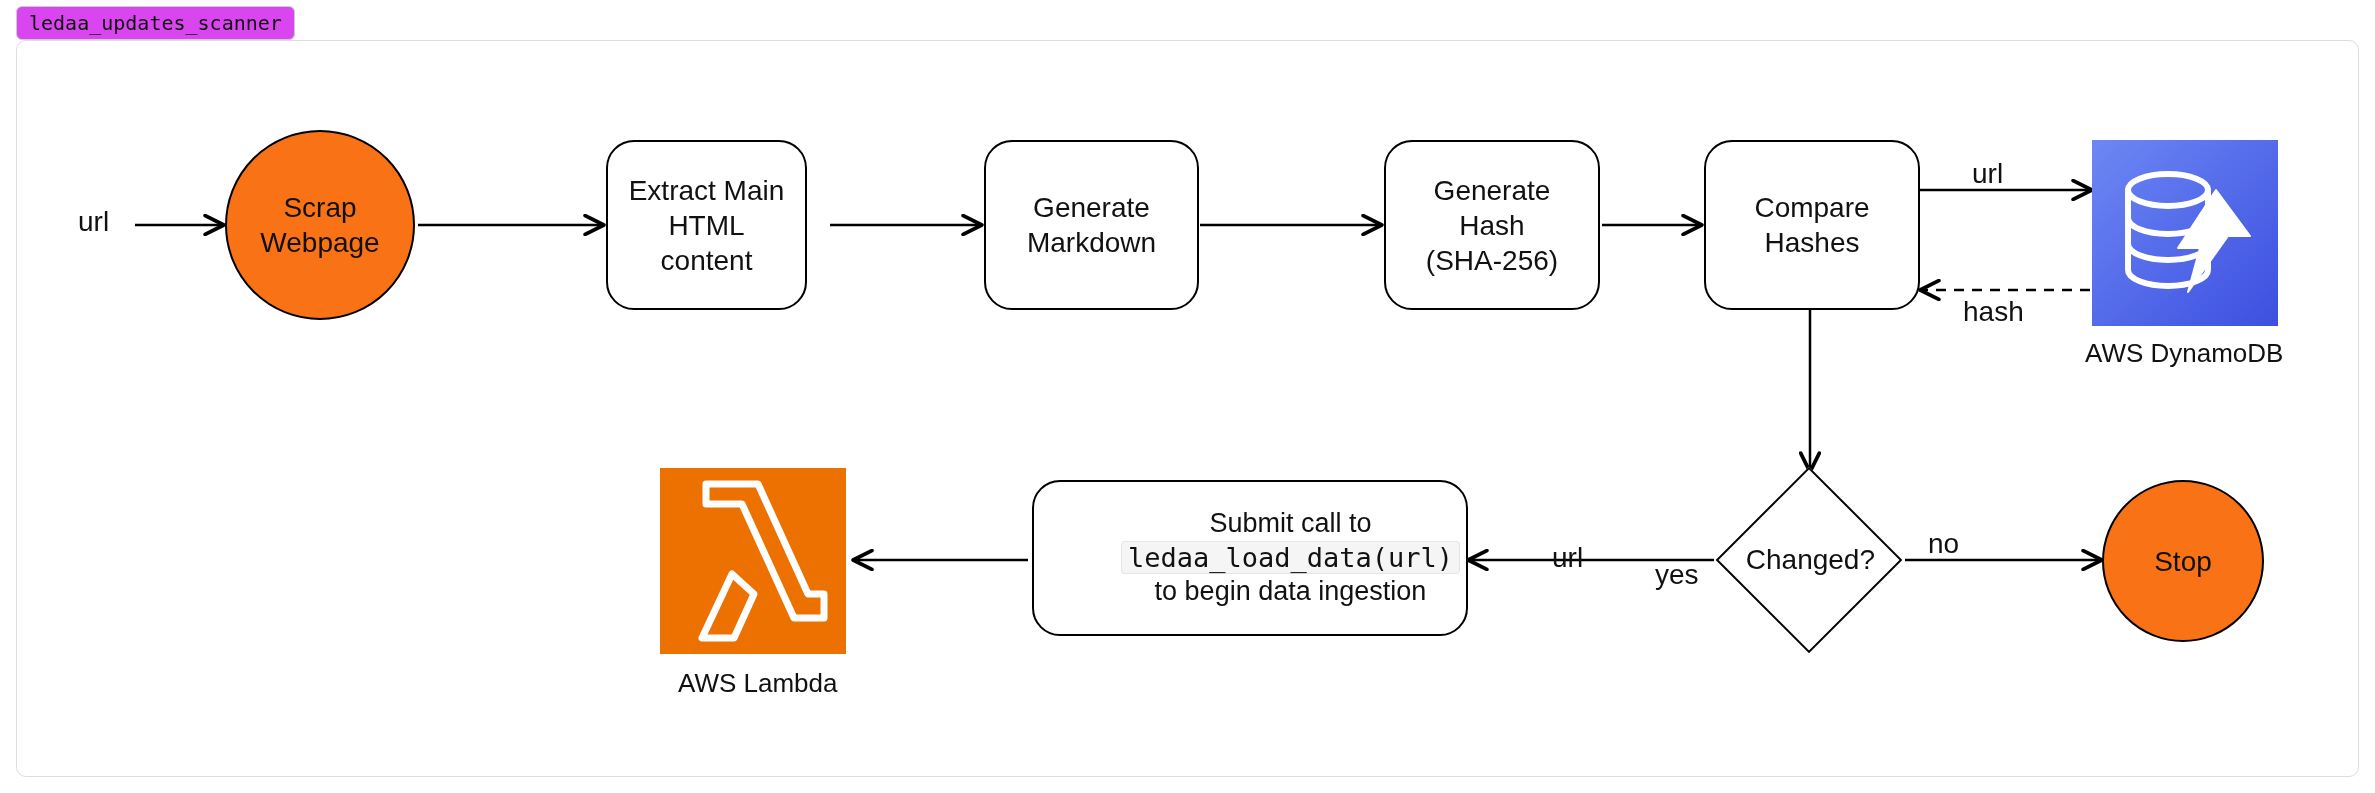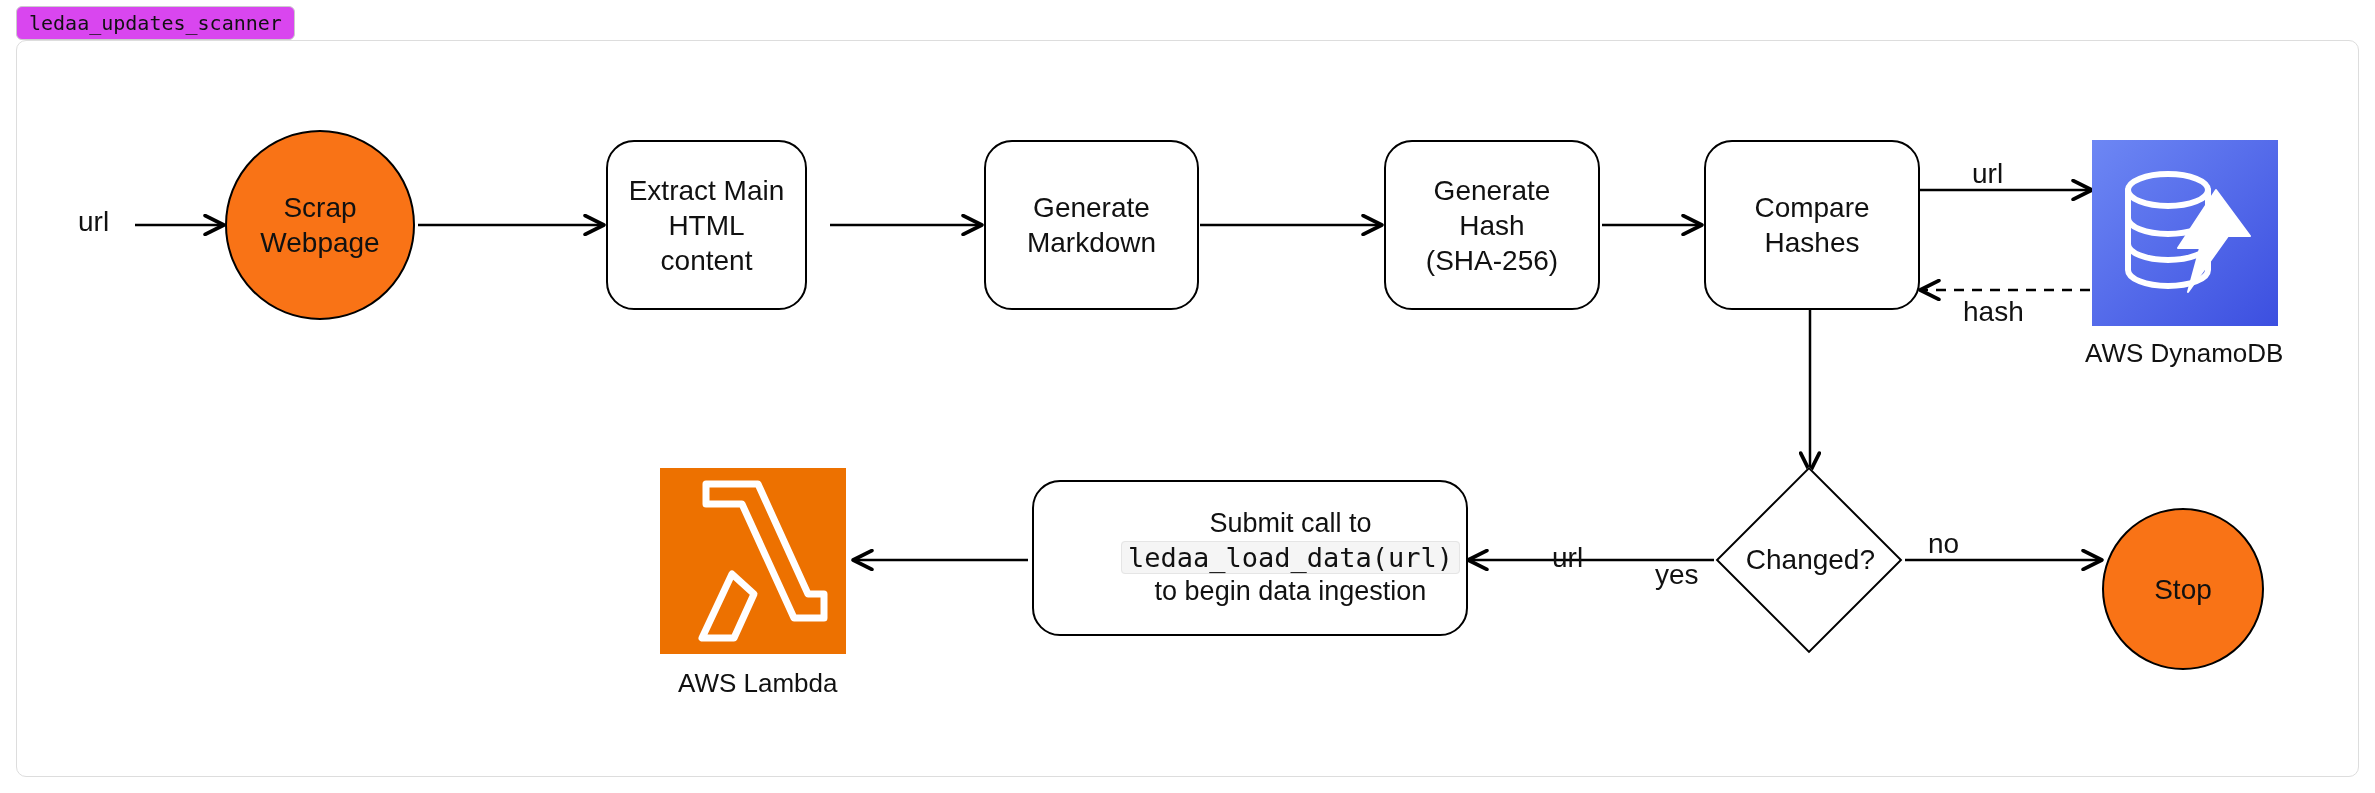--- a/index.html
+++ b/index.html
@@ -128,21 +128,21 @@
   <div class="label-abs" style="left:1928px;top:528px;">
     <span>no</span>
   </div>
   <div class="label-abs" style="left:1655px;top:559px;">
     <span>yes</span>
   </div>
   <div class="label-abs" style="left:1552px;top:542px;">
     <span>url</span>
   </div>
 
-  <div class="node-circle" style="left:2102px;top:508px;width:162px;height:162px;text-align:center;">
+  <div class="node-circle" style="left:2102px;top:480px;width:162px;height:162px;text-align:center;">
     <span>Stop</span>
   </div>
 
   <div class="node-rect" style="left:1032px;top:480px;width:436px;height:156px;font-size:27px;justify-content:flex-end;">
     <div>
       <div>Submit call to</div>
       <div><span class="code">ledaa_load_data(url)</span></div>
       <div>to begin data ingestion</div>
     </div>
   </div>

